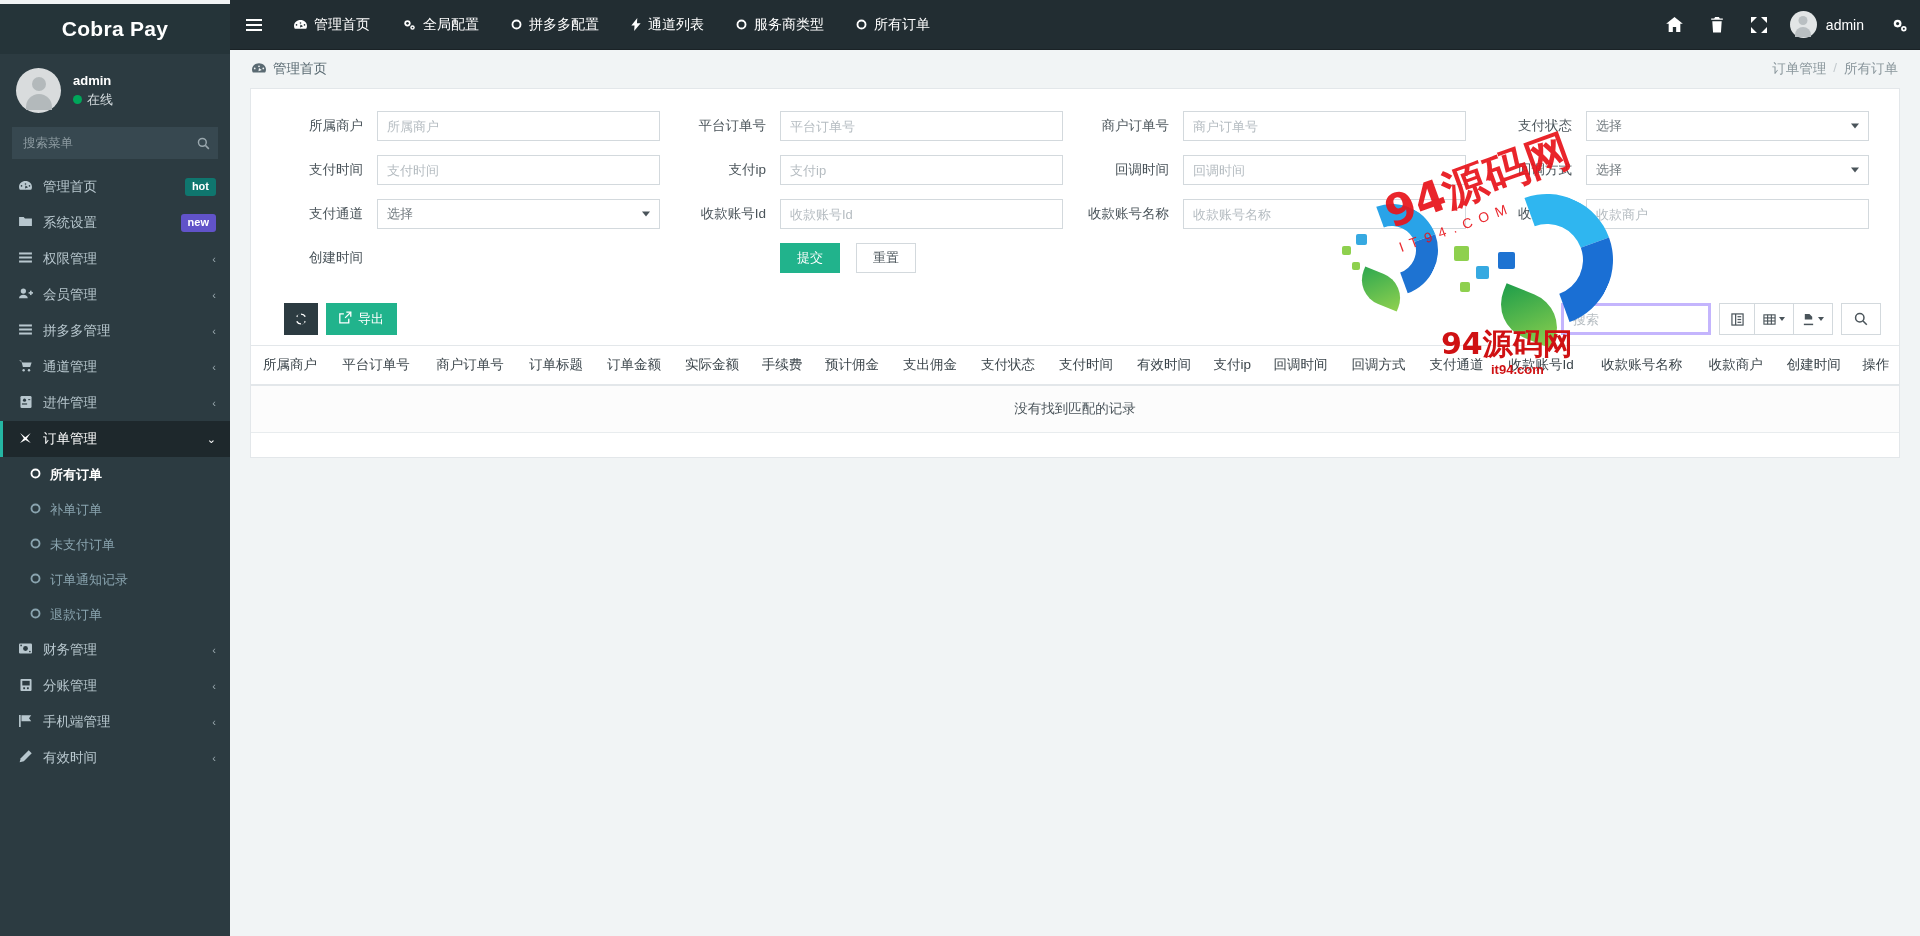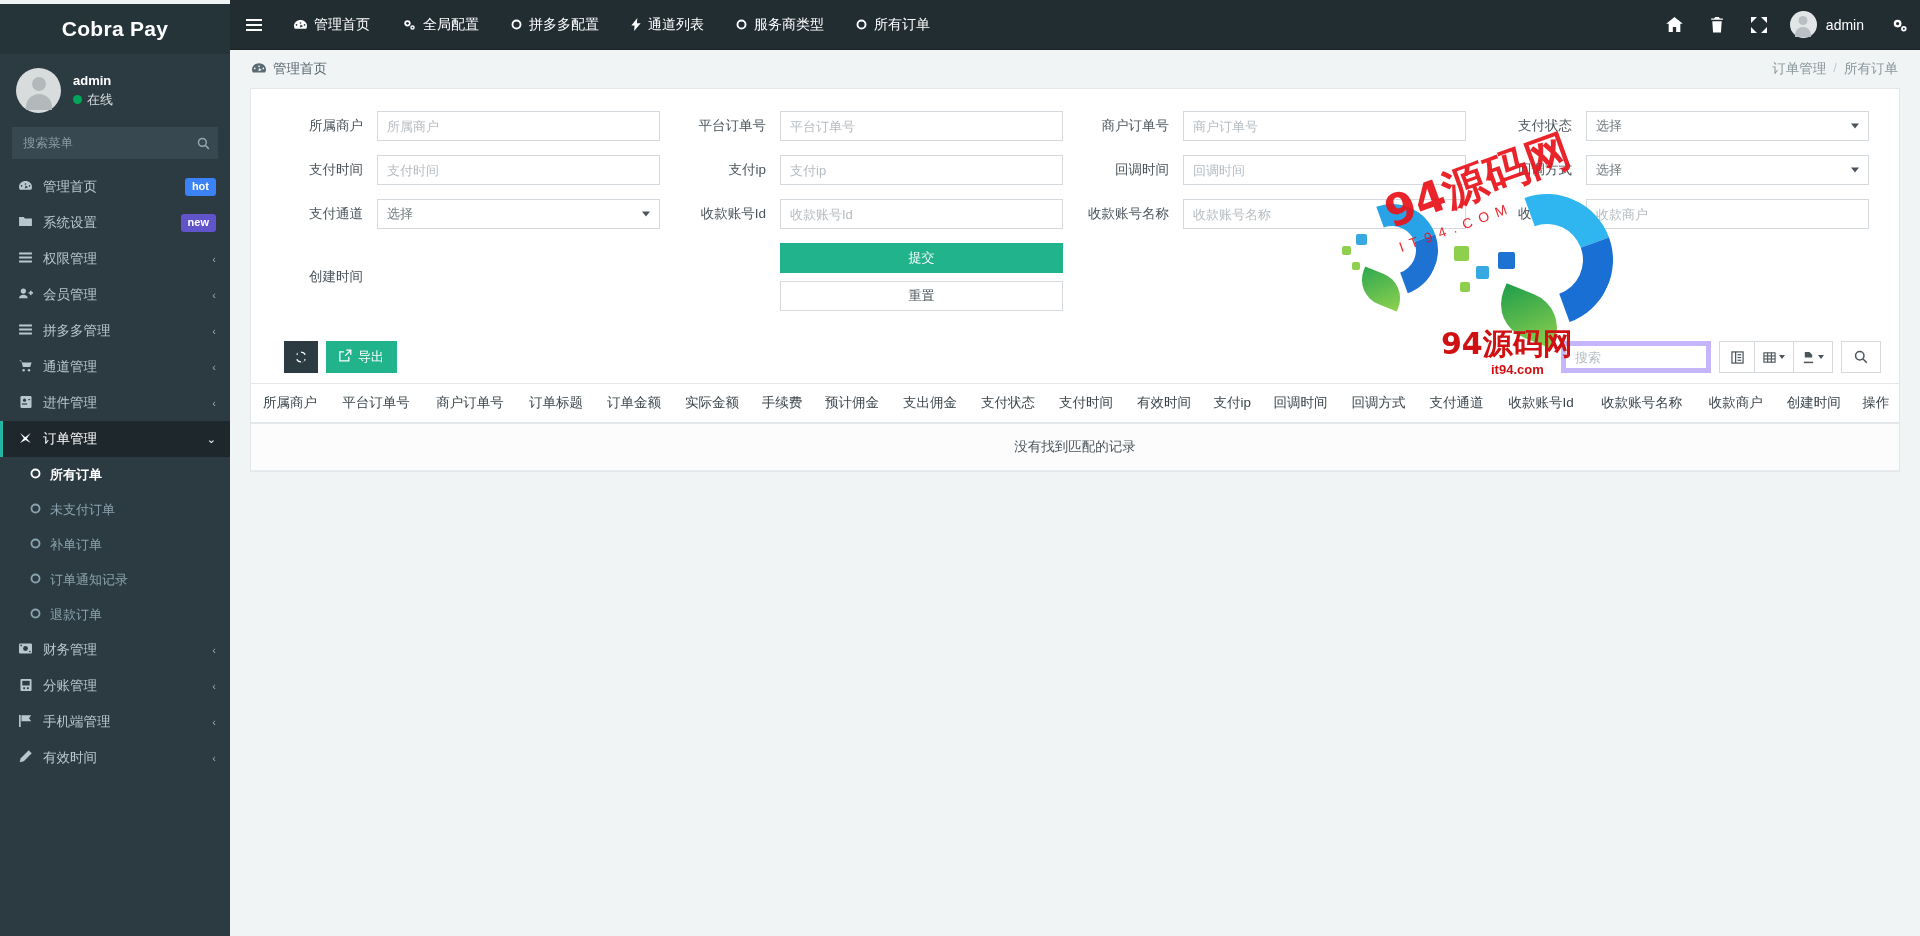--- a/index.html
+++ b/index.html
@@ -170,21 +170,21 @@
     width: 34px; height: 32px; background: #2c3b41; color: #fff; border: 0;
     font-size: 14px; cursor: pointer; display:flex; align-items:center; justify-content:center;
   }
   .tb-btn-green {
     height: 32px; background: #21b38c; color: #fff; border: 0; padding: 0 13px;
     font-size: 13px; cursor: pointer; display: flex; align-items: center; gap: 6px;
     font-family: inherit;
   }
   #toolbar-right { margin-left: auto; display: flex; align-items: center; gap: 8px; }
   #table-search {
-    width: 150px; height: 32px; border: 5px solid #c4b5fd; padding: 0 9px;
+    width: 150px; height: 32px; border: 3px solid #c4b5fd; padding: 0 9px;
     font-size: 13px; font-family: inherit; color: #555;
   }
   #table-search::placeholder { color: #b5bcc1; }
   .btn-group { display: flex; }
   .btn-group .gbtn {
     height: 32px; min-width: 36px; padding: 0 8px; background: #fff;
     border: 1px solid #d3d9dd; margin-left: -1px; cursor: pointer;
     display: flex; align-items: center; justify-content: center; gap: 3px;
     font-size: 13px; color: #4a545a;
   }
@@ -284,21 +284,21 @@
       </svg>
     </button>
   </div>
 
   <div id="menu-list">
       <div class="menu-item">
         <span class="mi-icon"><svg width="13" height="11" viewBox="0 0 16 13" fill="currentColor">
             <path d="M8 1C3.6 1 0 4.2 0 8.2c0 1.3.4 2.5 1 3.5h14c.6-1 1-2.2 1-3.5C16 4.2 12.4 1 8 1zm0 2.6a1 1 0 110 2 1 1 0 010-2zM3.1 6a1 1 0 110 2 1 1 0 010-2zm9.8 0a1 1 0 110 2 1 1 0 010-2zM8 6.6l3.2 2.1-3.8 1.6z"></path>
           </svg></span>
         <span class="mi-label">管理首页</span>
-        <span class="badge" style="background: #3b82f6;">hot</span>
+        <span class="badge" style="background: #0f766e;">hot</span>
       </div>
       <div class="menu-item">
         <span class="mi-icon"><svg width="13" height="11" viewBox="0 0 14 12" fill="currentColor">
             <path d="M0 1h5l1.4 1.6H14V11H0z"></path>
           </svg></span>
         <span class="mi-label">系统设置</span>
         <span class="badge" style="background: rgb(97, 83, 201);">new</span>
       </div>
       <div class="menu-item">
         <span class="mi-icon"><svg width="13" height="11" viewBox="0 0 14 12" fill="currentColor">
@@ -358,27 +358,27 @@
         <div class="sub-item active">
           <span class="sub-bullet"><svg width="11" height="11" viewBox="0 0 12 12" fill="none" stroke="currentColor" stroke-width="2">
               <circle cx="6" cy="6" r="4.4"></circle>
             </svg></span>
           <span>所有订单</span>
         </div>
         <div class="sub-item">
           <span class="sub-bullet"><svg width="11" height="11" viewBox="0 0 12 12" fill="none" stroke="currentColor" stroke-width="2">
               <circle cx="6" cy="6" r="4.4"></circle>
             </svg></span>
-          <span>未支付订单</span>
+          <span>补单订单</span>
         </div>
         <div class="sub-item">
           <span class="sub-bullet"><svg width="11" height="11" viewBox="0 0 12 12" fill="none" stroke="currentColor" stroke-width="2">
               <circle cx="6" cy="6" r="4.4"></circle>
             </svg></span>
-          <span>补单订单</span>
+          <span>未支付订单</span>
         </div>
         <div class="sub-item">
           <span class="sub-bullet"><svg width="11" height="11" viewBox="0 0 12 12" fill="none" stroke="currentColor" stroke-width="2">
               <circle cx="6" cy="6" r="4.4"></circle>
             </svg></span>
           <span>订单通知记录</span>
         </div>
         <div class="sub-item">
           <span class="sub-bullet"><svg width="11" height="11" viewBox="0 0 12 12" fill="none" stroke="currentColor" stroke-width="2">
               <circle cx="6" cy="6" r="4.4"></circle>
@@ -624,21 +624,21 @@
               <div class="fg-field"><input class="inp" placeholder="收款商户" style=""></div>
             </div>
           </div>
         </div>
       <div class="form-row">
         <div class="form-group">
           <div class="fg-label">创建时间</div>
         </div>
         <div class="form-group">
           <div class="fg-label"></div>
-          <div class="fg-field" style="display:flex;gap:8px;flex-direction:column;">
+          <div class="fg-field" style="display:flex;gap:16px;">
             <button class="btn btn-submit">提交</button>
             <button class="btn btn-reset">重置</button>
           </div>
         </div>
         <div class="form-group"></div>
         <div class="form-group"></div>
       </div>
     </div>
 
     <div id="toolbar">

